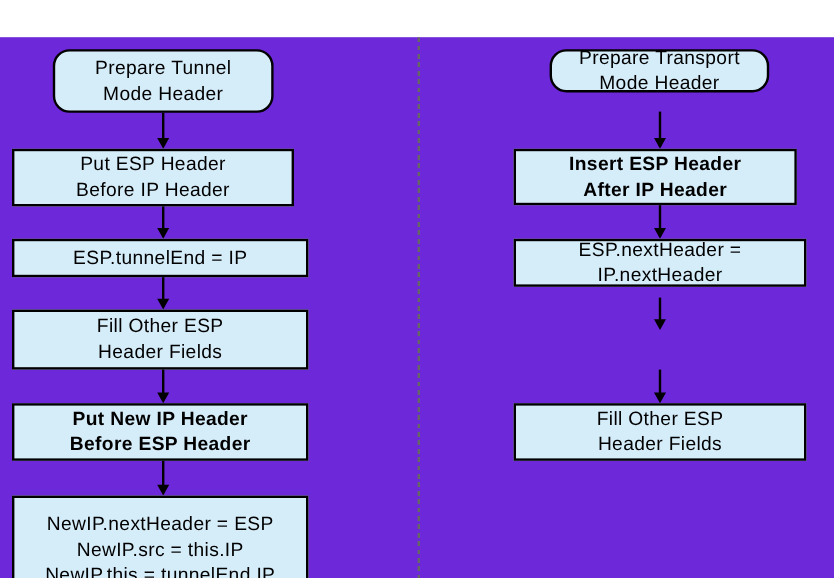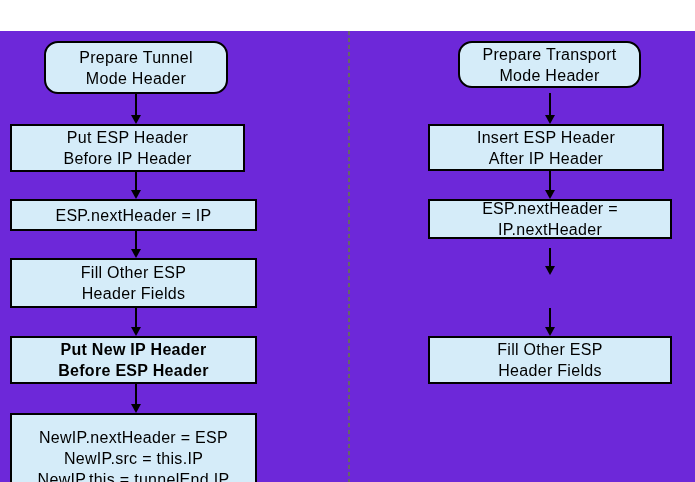--- a/index.html
+++ b/index.html
@@ -90,21 +90,21 @@
   <div class="arrow" style="left:131px; top:63px; height:30px;"></div>
 
   <div class="box" style="left:10px; top:93px; width:235px; height:48px;">
     <span class="box-text">Put ESP Header
 Before IP Header</span>
   </div>
 
   <div class="arrow" style="left:131px; top:141px; height:27px;"></div>
 
   <div class="box" style="left:10px; top:168px; width:247px; height:32px;">
-    <span class="box-text">ESP.nextHeader = IP</span>
+    <span class="box-text">ESP.tunnelEnd = IP</span>
   </div>
 
   <div class="arrow" style="left:131px; top:200px; height:27px;"></div>
 
   <div class="box" style="left:10px; top:227px; width:247px; height:50px;">
     <span class="box-text">Fill Other ESP
 Header Fields</span>
   </div>
 
   <div class="arrow" style="left:131px; top:277px; height:28px;"></div>
@@ -115,28 +115,28 @@
   </div>
 
   <div class="arrow" style="left:131px; top:353px; height:29px;"></div>
 
   <div class="box" style="left:10px; top:382px; width:247px; height:90px;">
     <span class="box-text">NewIP.nextHeader = ESP
 NewIP.src = this.IP
 NewIP.this = tunnelEnd.IP</span>
   </div>
 
-  <div class="box rounded" style="left:458px; top:10px; width:183px; height:47px;">
+  <div class="box rounded" style="left:458px; top:10px; width:183px; height:36px;">
     <span class="box-text">Prepare Transport
 Mode Header</span>
   </div>
 
   <div class="arrow" style="left:545px; top:62px; height:31px;"></div>
 
-  <div class="box" style="left:428px; top:93px; width:236px; height:47px;">
+  <div class="box" style="left:428px; top:93px; width:236px; height:47px;font-weight:bold;">
     <span class="box-text">Insert ESP Header
 After IP Header</span>
   </div>
 
   <div class="arrow" style="left:545px; top:140px; height:28px;"></div>
 
   <div class="box" style="left:428px; top:168px; width:244px; height:40px;">
     <span class="box-text">ESP.nextHeader =
 IP.nextHeader</span>
   </div>

